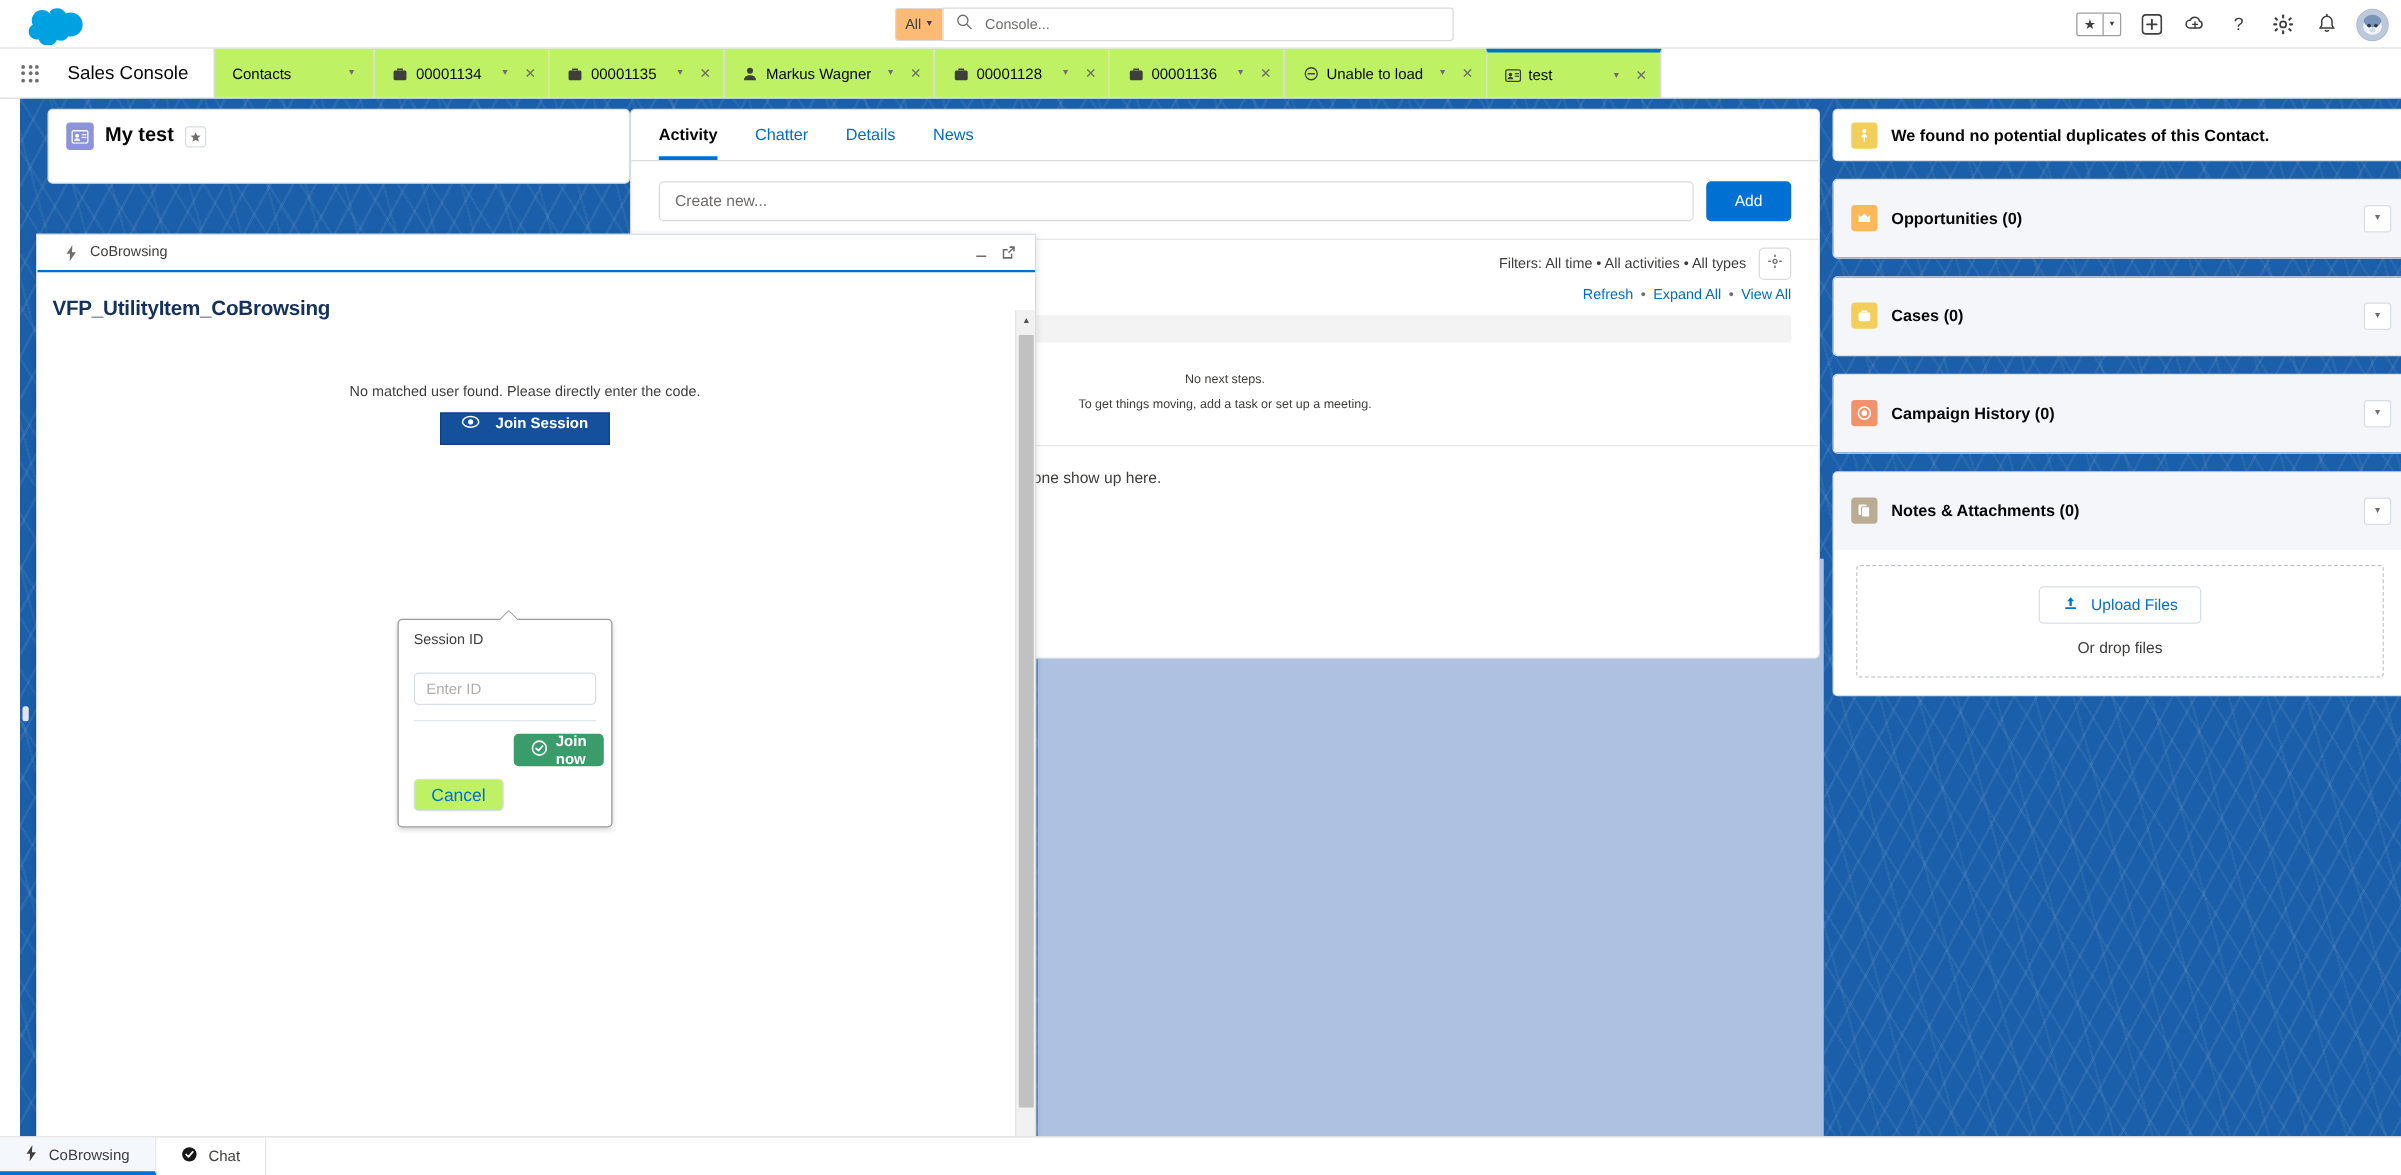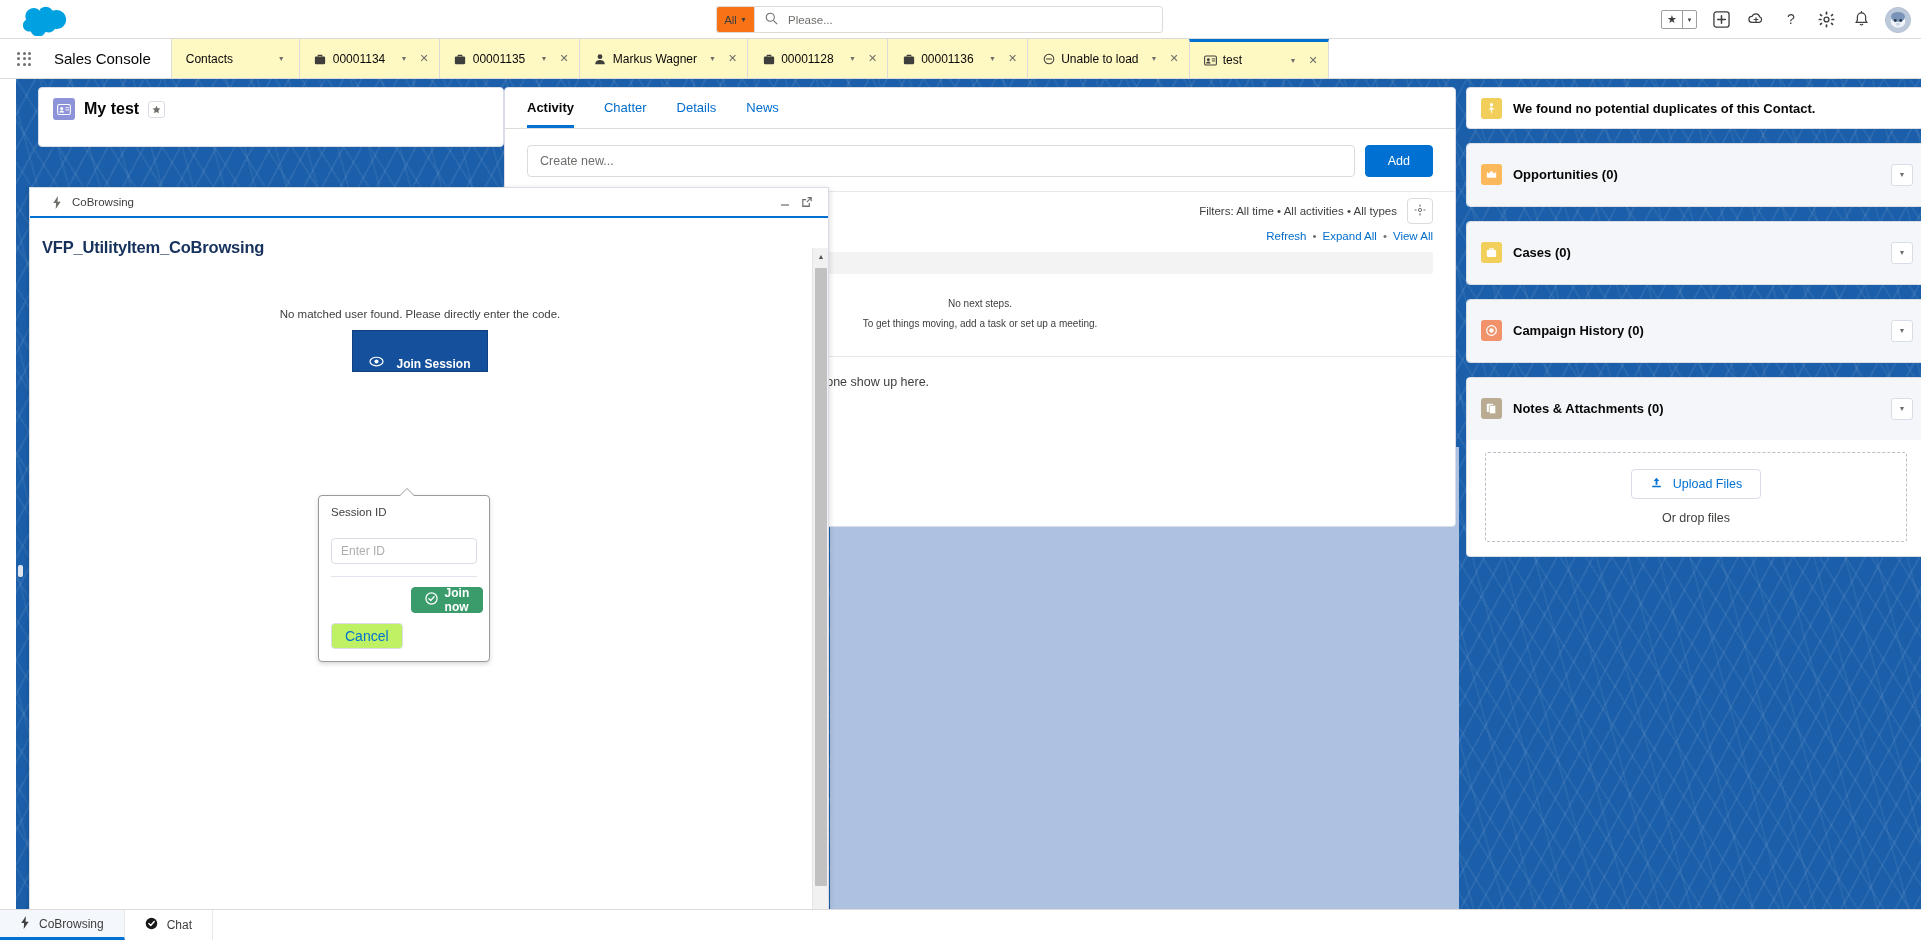--- a/index.html
+++ b/index.html
@@ -18,21 +18,21 @@
   }
   .cloud-logo {
     position: absolute; left: 22px; top: 4px; width: 46px; height: 32px;
   }
   .search-wrap {
     position: absolute; left: 716px; top: 6px;
     display: flex; align-items: center; height: 27px;
   }
   .scope-btn {
     width: 38px; height: 27px; border: 1px solid #dddbda; border-right: none;
-    background: #f97316; border-radius: 3px 0 0 3px;
+    background: #fdba74; border-radius: 3px 0 0 3px;
     display: flex; align-items: center; justify-content: center; gap: 3px;
     font-size: 11.5px; color: #3e3e3c; cursor: pointer;
   }
   .scope-btn .caret { font-size: 7px; color: #3e3e3c; }
   .search-box {
     width: 409px; height: 27px; border: 1px solid #dddbda;
     background: #fff; border-radius: 0 3px 3px 0;
     display: flex; align-items: center; padding-left: 10px; gap: 10px;
     cursor: text;
   }
@@ -73,21 +73,21 @@
     grid-template-rows: repeat(3, 3px); gap: 2.5px; }
   .waffle-grid i { width: 3px; height: 3px; background: #706e6b; border-radius: 50%; display: block; }
   .app-name {
     display: flex; align-items: center; padding: 0 20px 0 6px;
     font-size: 15px; color: #080707; font-weight: 400; white-space: nowrap;
   }
   .ctab {
     display: flex; align-items: center; gap: 6px;
     border-left: 1px solid #dddbda;
     padding: 0 8px 0 14px; min-width: 140px;
-    position: relative; cursor: pointer; background: #fef9c3;
+    position: relative; cursor: pointer; background: #bef264;
   }
   .ctab:last-child { border-right: 1px solid #dddbda; }
   .ctab .tab-icon { width: 13px; height: 13px; flex: 0 0 13px;
     display: flex; align-items: center; justify-content: center; }
   .ctab .tab-label { font-size: 12px; color: #080707; white-space: nowrap;
     flex: 1; overflow: hidden; text-overflow: ellipsis; }
   .ctab .tab-caret { font-size: 7px; color: #706e6b; padding: 0 6px; cursor: pointer; }
   .ctab .tab-close { font-size: 11px; color: #706e6b; cursor: pointer; padding-right: 2px; }
   .ctab.active { border-top: 3px solid #0070d2; }
   .ctab.nav-tab { min-width: 128px; }
@@ -184,22 +184,22 @@
   .cb-hdr-btn { width: 22px; height: 22px; display: flex; align-items: center;
     justify-content: center; color: #706e6b; cursor: pointer; }
   .cb-body { flex: 1; position: relative; overflow: hidden; background: #fff; }
   .cb-heading {
     position: absolute; left: 12px; top: 20px;
     font-size: 16.5px; font-weight: 700; color: #16325c; letter-spacing: -.2px;
   }
   .cb-center { position: absolute; left: 0; top: 90px; width: 780px; text-align: center; }
   .cb-msg { font-size: 11.5px; color: #3e3e3c; }
   .join-session-btn {
-    display: inline-flex; align-items: flex-end; gap: 12px;
-    margin-top: 10px; height: 42px; padding: 0 16px;
+    display: inline-flex; align-items: flex-start; gap: 12px;
+    margin-top: 10px; height: 26px; padding: 0 16px;
     background: #14509c; color: #fff; border: 1px solid #0f3f7d;
     font-size: 12px; font-weight: 700; cursor: pointer;
   }
   
   .popover {
     position: absolute; left: 288px; top: 277px; width: 172px;
     background: #fff; border: 1px solid #9a9a9a; border-radius: 4px;
     box-shadow: 0 2px 4px rgba(0,0,0,.16); padding: 10px 12px 12px 12px;
     z-index: 50;
   }
@@ -315,21 +315,21 @@
       <span>All</span>
       <span class="caret">▼</span>
     </div>
     <div class="search-box">
       <span>
         <svg width="13" height="13" viewBox="0 0 16 16">
             <circle cx="6.5" cy="6.5" r="5" fill="none" stroke="#706e6b" stroke-width="1.3"></circle>
             <line x1="10.3" y1="10.3" x2="15" y2="15" stroke="#706e6b" stroke-width="1.3"></line>
           </svg>
       </span>
-      <span class="ph">Please...</span>
+      <span class="ph">Console...</span>
     </div>
   </div>
 
   <div class="header-actions">
     <div class="fav-group">
       <div class="fav-star">★</div>
       <div class="fav-drop">▼</div>
     </div>
     <div class="hdr-icon">
       <svg width="17" height="17" viewBox="0 0 18 18">

